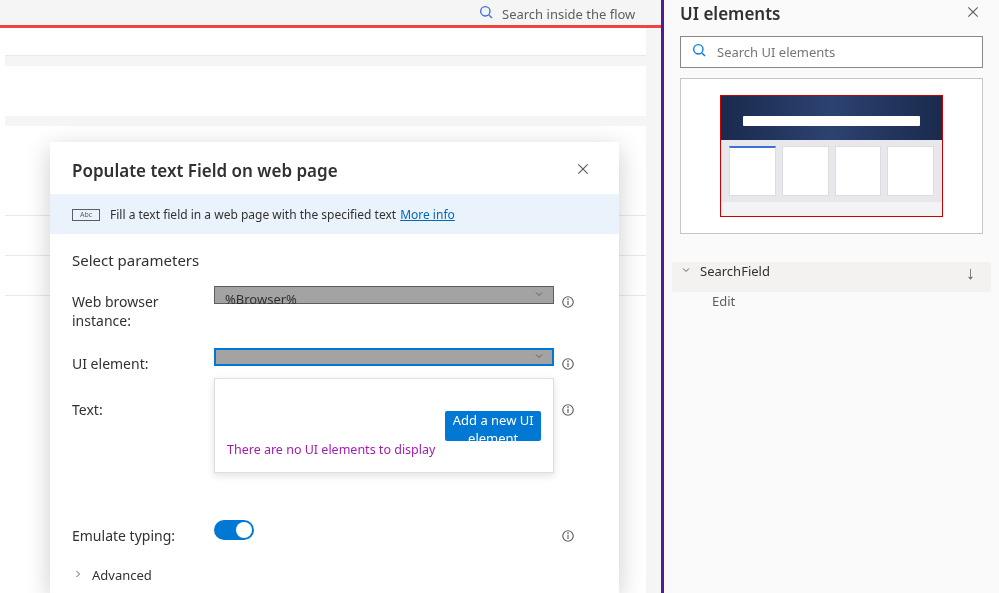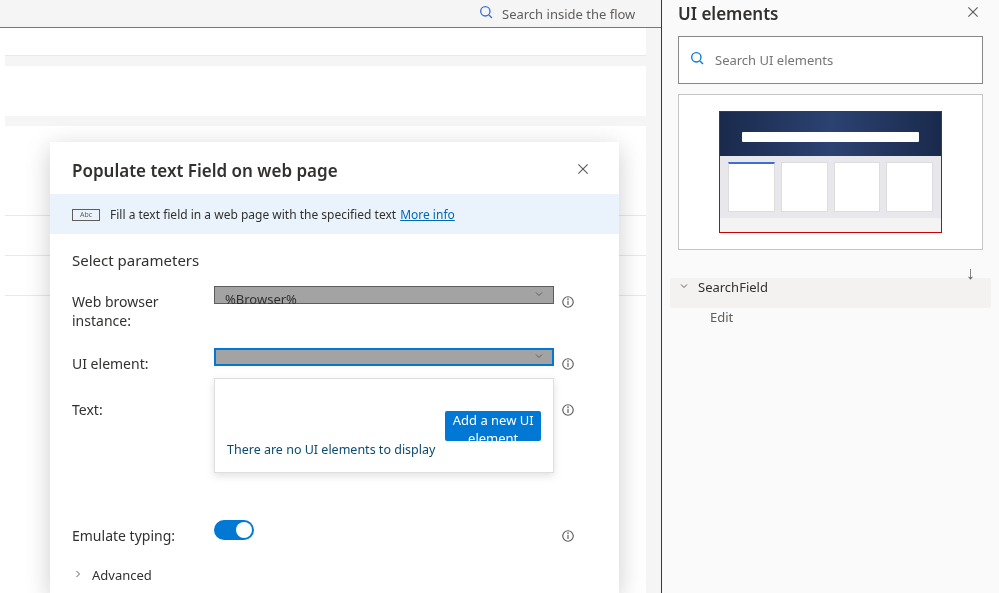--- a/index.html
+++ b/index.html
@@ -1,42 +1,42 @@
 <!DOCTYPE html>
 <html><head>
   <meta charset="utf-8">
   <style>
     * { box-sizing: border-box; margin: 0; padding: 0; font-family: "Segoe UI", system-ui, -apple-system, sans-serif; }
     body { width: 999px; height: 593px; background: #f5f5f5; position: relative; overflow: hidden; }
 
     
     .bg-topbar {
       position: absolute; top: 0; left: 0; right: 0; height: 28px;
-      background: #f5f5f5; border-bottom: 1px solid #ef4444;
+      background: #f5f5f5; border-bottom: 3px solid #ef4444;
     }
     .bg-search { position: absolute; top: 4px; left: 478px; display: flex; align-items: center; color: #605e5c; font-size: 13px; }
     .bg-search svg { width: 16px; height: 16px; margin-right: 8px; }
     .bg-main {
       position: absolute; top: 28px; left: 0; width: 646px; height: 565px;
       background: #fff;
     }
     .bg-main-top-lines { margin-left: 5px; }
     .bg-line { height: 28px; border-bottom: 1px solid #e9e9e9; }
     .bg-line.wide { height: 70px; border-top: 10px solid #f5f5f5; border-bottom: 10px solid #f5f5f5; background:#fff; }
 
     
     .right-panel {
       position: absolute; top: 0; right: 0; width: 338px; height: 100%;
-      background: #fafafa; border-left: 1px solid #4c1d95;
+      background: #fafafa; border-left: 3px solid #4c1d95;
     }
     .panel-header { display:flex; align-items:center; justify-content:space-between; padding: 0 16px; height: 26px; }
     .panel-title { font-size: 17px; font-weight: 600; color: #323130; }
     .panel-close { cursor: pointer; width: 20px; height: 20px; display:flex; align-items:center; justify-content:center; color:#605e5c; }
     .panel-search {
-      margin: 10px 16px 10px 16px; height: 48px; border:1px solid #8a8886;
+      margin: 10px 16px 10px 16px; height: 32px; border:1px solid #8a8886;
       background: #fff; display:flex; align-items:center; padding: 0 10px;
     }
     .panel-search svg { width: 16px; height: 16px; color: #0078d4; margin-right: 10px; }
     .panel-search input { border:none; outline:none; font-size:13px; width:100%; background:transparent; color:#323130; }
     .thumb-box {
       margin: 6px 16px 10px 16px; height: 156px; border:1px solid #c8c6c4; background:#fff;
       display:flex; align-items:center; justify-content:center; padding: 14px;
     }
     .thumb {
       width: 223px; height: 122px; border:1px solid #c00; background:#e8e8ec;
@@ -89,21 +89,21 @@
     }
     .dropdown.focus { border:1px solid #0078d4; box-shadow: inset 0 0 0 1px #0078d4; }
     .dropdown .chev { position:absolute; right:8px; top:50%; transform:translateY(-50%); color:#605e5c; }
 
     .ui-dropdown-menu {
       position:absolute; top:30px; left:0; width:340px; background:#fff;
       border:1px solid #e1dfdd; box-shadow: 0 3px 8px rgba(0,0,0,0.12);
       padding: 14px 12px;
     }
     .empty-row { display:flex; align-items:center; gap:10px; justify-content:space-between; }
-    .empty-text { font-size:12.5px; color:#0c4a6e; white-space:nowrap;margin-top:48px; }
+    .empty-text { font-size:12.5px; color:#a21caf; white-space:nowrap;margin-top:48px; }
     .add-btn {
       background:#0078d4; color:#fff; border:none; height:30px; padding: 0 4px;
       font-size:13px; cursor:pointer; border-radius:2px;
     }
 
     .textarea {
       width:100%; height:108px; border:1px solid #8a8886; background:#fff; resize:none;
       font-size:13px; padding:8px; outline:none;
     }
 

